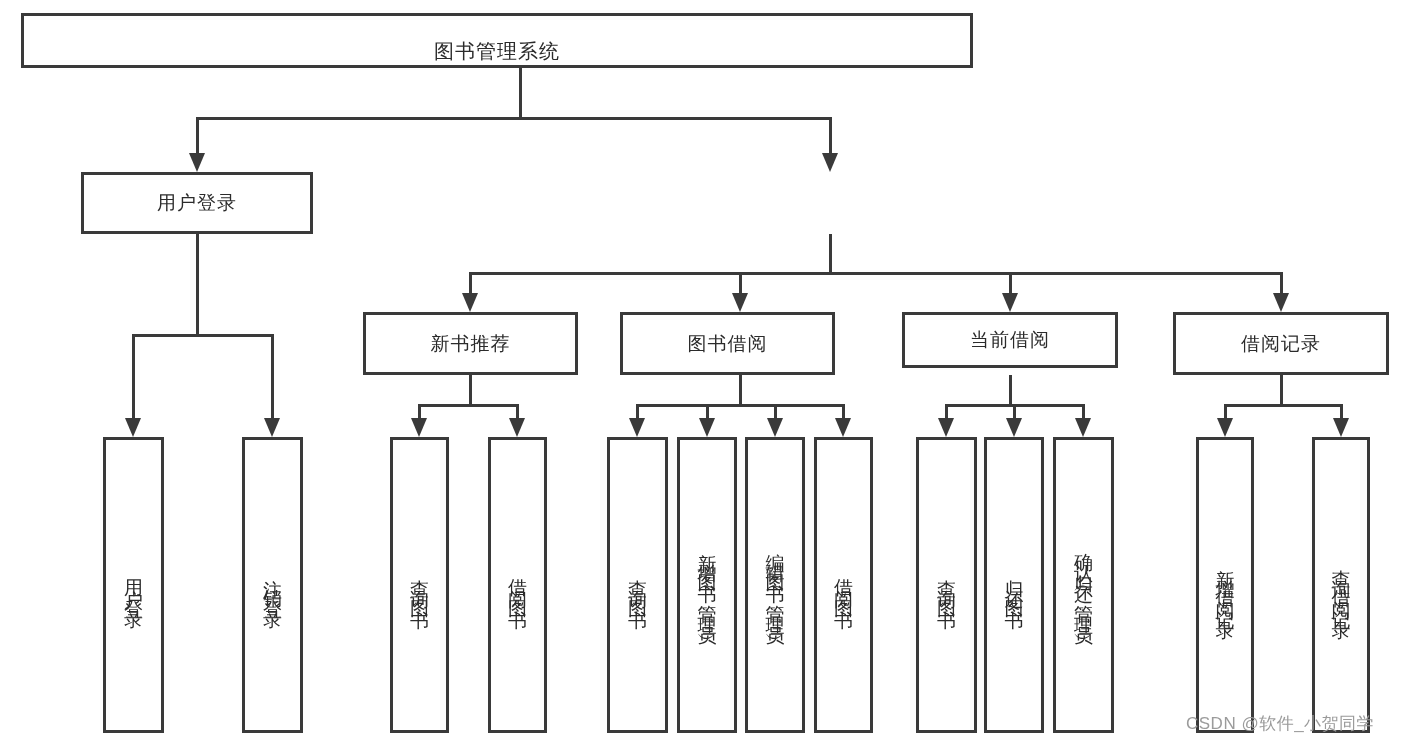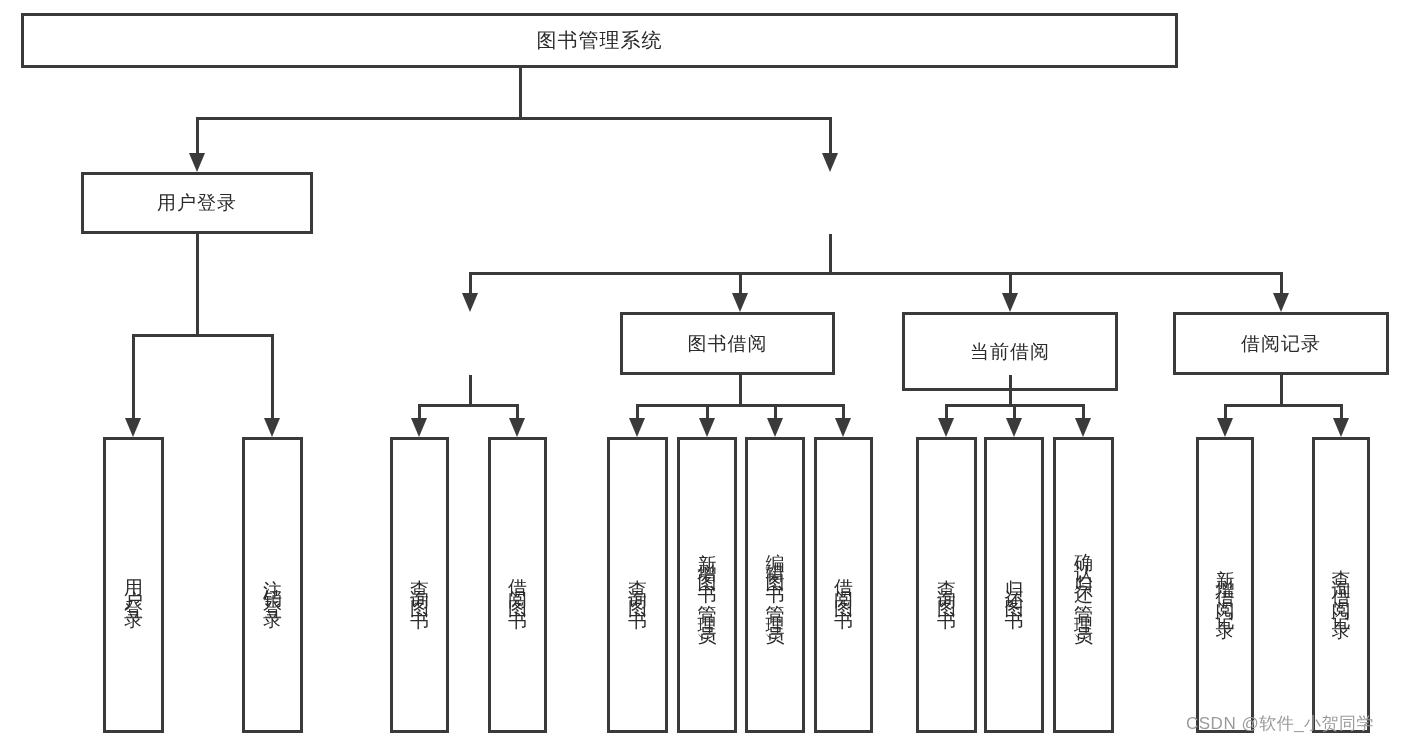--- a/index.html
+++ b/index.html
@@ -57,21 +57,21 @@
     z-index:5;
     letter-spacing:0.5px;
     white-space:nowrap;
   }
 </style>
 </head>
 <body>
 
 <div id="canvas">
 
-  <div class="node root" style="left:21px;top:13px;width:1157px;height:55px;">
+  <div class="node root" style="left:21px;top:13px;width:952px;height:55px;align-items:flex-end;">
     <span>图书管理系统</span>
   </div>
 
   <div class="vline" style="left:519px;top:68px;height:52px;"></div>
   <div class="hline" style="left:196px;top:117px;width:636px;"></div>
   <div class="vline" style="left:196px;top:117px;height:38px;"></div>
   <div class="arrow" style="left:189px;top:153px;"></div>
   <div class="vline" style="left:829px;top:117px;height:38px;"></div>
   <div class="arrow" style="left:822px;top:153px;"></div>
 
@@ -90,24 +90,27 @@
   <div class="hline" style="left:469px;top:272px;width:813px;"></div>
   <div class="vline" style="left:469px;top:272px;height:22px;"></div>
   <div class="arrow" style="left:462px;top:293px;"></div>
   <div class="vline" style="left:739px;top:272px;height:22px;"></div>
   <div class="arrow" style="left:732px;top:293px;"></div>
   <div class="vline" style="left:1009px;top:272px;height:22px;"></div>
   <div class="arrow" style="left:1002px;top:293px;"></div>
   <div class="vline" style="left:1280px;top:272px;height:22px;"></div>
   <div class="arrow" style="left:1273px;top:293px;"></div>
 
+  <div class="node" style="left:363px;top:312px;width:215px;height:63px;">
+    <span>新书推荐</span>
+  </div>
   <div class="node" style="left:620px;top:312px;width:215px;height:63px;">
     <span>图书借阅</span>
   </div>
-  <div class="node" style="left:902px;top:312px;width:216px;height:79px;">
+  <div class="node" style="left:902px;top:312px;width:216px;height:56px;">
     <span>当前借阅</span>
   </div>
   <div class="node" style="left:1173px;top:312px;width:216px;height:63px;">
     <span>借阅记录</span>
   </div>
 
   <div class="vline" style="left:469px;top:375px;height:31px;"></div>
   <div class="hline" style="left:418px;top:404px;width:101px;"></div>
   <div class="vline" style="left:418px;top:404px;height:16px;"></div>
   <div class="arrow" style="left:411px;top:418px;"></div>

